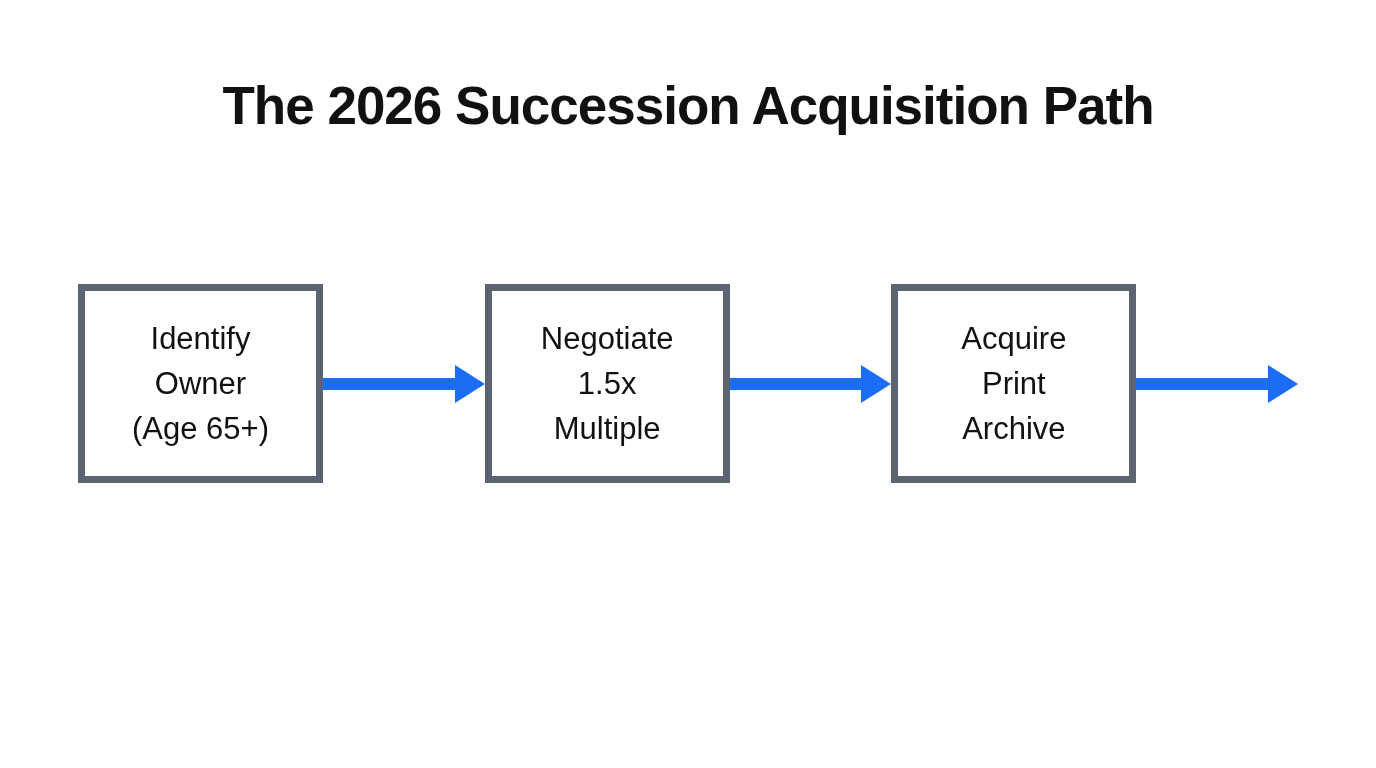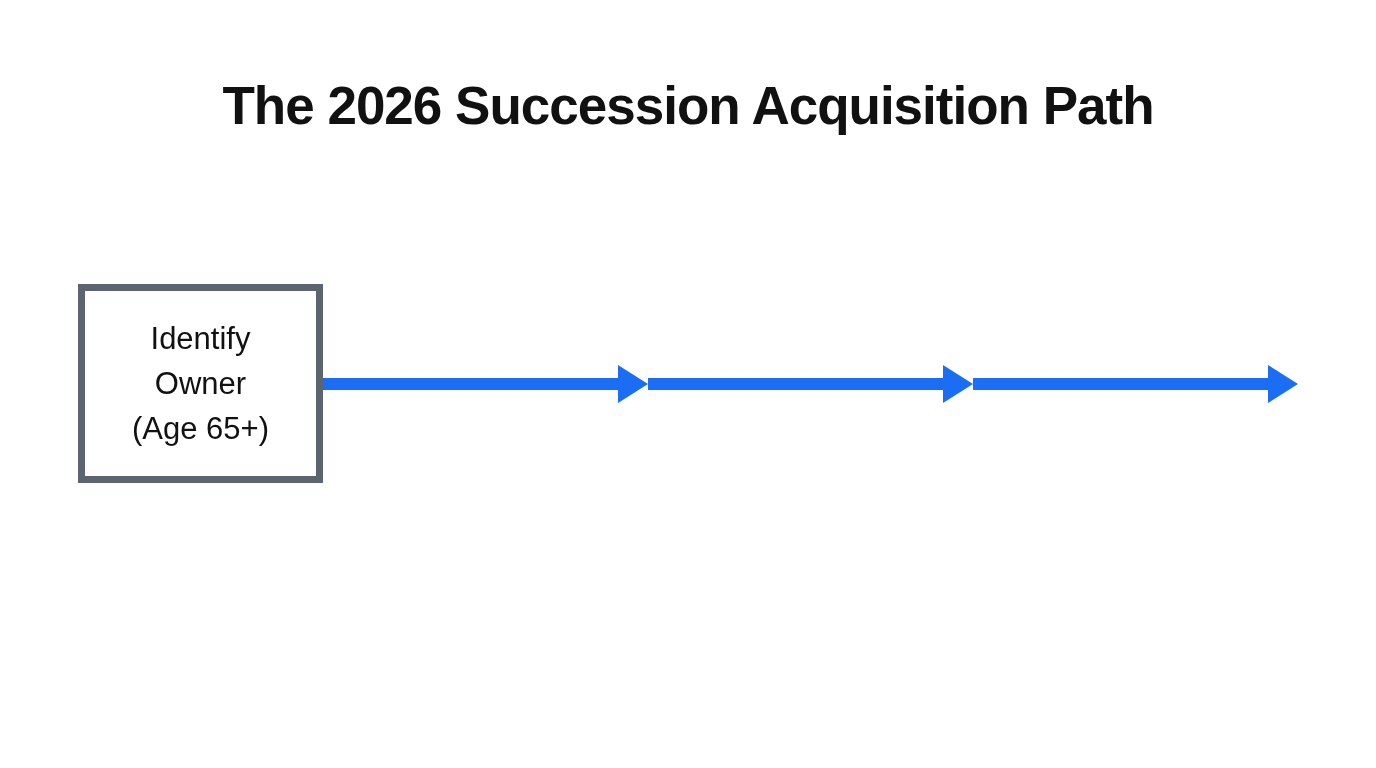--- a/index.html
+++ b/index.html
@@ -92,26 +92,36 @@
       <span class="box-label">Identify
 Owner
 (Age 65+)</span>
     </div>
 
     <div class="arrow">
       <span class="arrow-shaft"></span>
       <span class="arrow-head"></span>
     </div>
 
+    <div class="box">
+      <span class="box-label">Negotiate
+1.5x
+Multiple</span>
+    </div>
 
     <div class="arrow">
       <span class="arrow-shaft"></span>
       <span class="arrow-head"></span>
     </div>
 
+    <div class="box">
+      <span class="box-label">Acquire
+Print
+Archive</span>
+    </div>
 
     <div class="arrow">
       <span class="arrow-shaft"></span>
       <span class="arrow-head"></span>
     </div>
 
 
   </div>
 </div>
 

